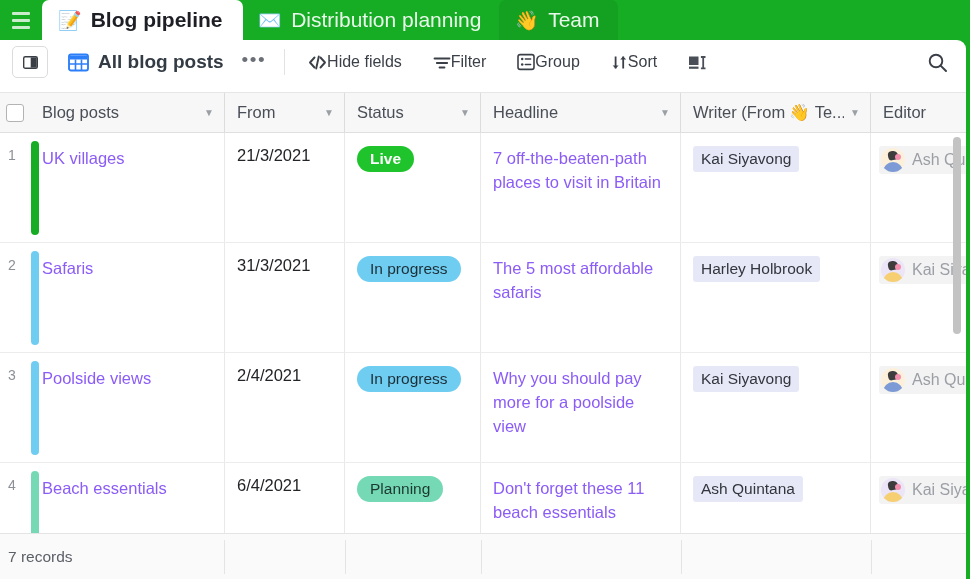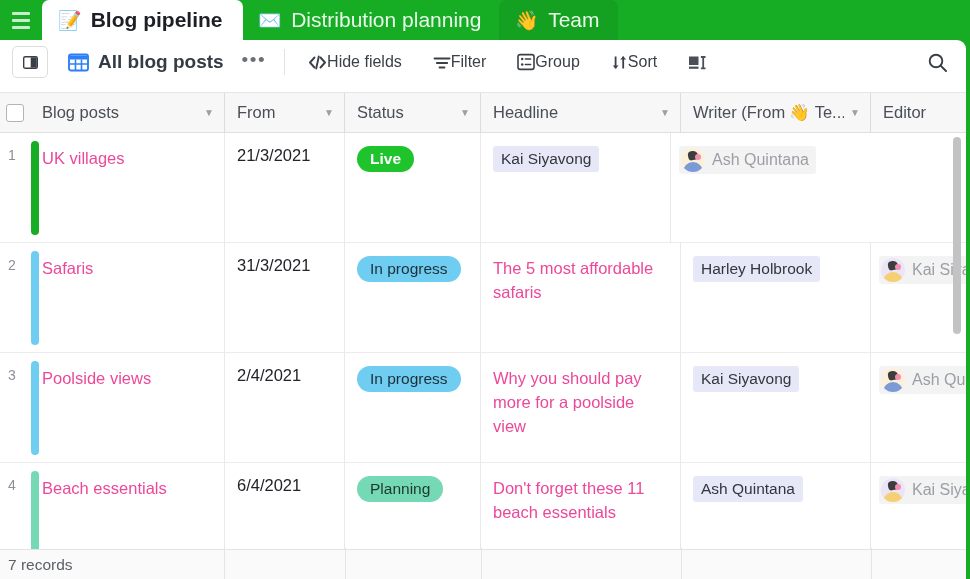--- a/index.html
+++ b/index.html
@@ -245,21 +245,21 @@
   .colorbar {
     position: absolute;
     left: 31px;
     top: 8px;
     width: 8px;
     height: 94px;
     border-radius: 4px;
   }
   .cell-text {
     font-size: 16.5px;
-    color: #ec4899;
+    color: #8b5cf6;
     line-height: 24px;
   }
   .date-text { font-size: 16.5px; color: #222428; }
   .badge {
     display: inline-block;
     border-radius: 13px;
     padding: 4px 13px;
     font-size: 15.5px;
     line-height: 18px;
     white-space: nowrap;
@@ -332,21 +332,21 @@
     border-radius: 4px;
     cursor: pointer;
   }
 
   
   .footer {
     position: absolute;
     left: 0;
     bottom: 0;
     width: 966px;
-    height: 30px;
+    height: 46px;
     background: #fafafa;
     border-top: 1px solid #e4e4e4;
     display: flex;
     align-items: center;
     box-sizing: border-box;
   }
   .footer-records {
     width: 225px;
     flex: 0 0 225px;
     padding-left: 8px;
@@ -529,20 +529,23 @@
         </div>
         <div class="cell c-name">
           <span class="cell-text">UK villages</span>
         </div>
         <div class="cell c-date">
           <span class="date-text">21/3/2021</span>
         </div>
         <div class="cell c-status">
           <span class="badge" style="background: rgb(31, 196, 45); color: rgb(255, 255, 255); font-weight: bold;">Live</span>
         </div>
+        <div class="cell c-head">
+          <span class="cell-text">7 off-the-beaten-path places to visit in Britain</span>
+        </div>
         <div class="cell c-writer">
           <span class="chip">Kai Siyavong</span>
         </div>
         <div class="cell c-editor editor-cell">
           <span class="editor-wrap">
             <span class="avatar ash">
               <span class="body"></span>
                 <span class="head-dot"></span>
                 <span class="accent"></span>
             </span>

